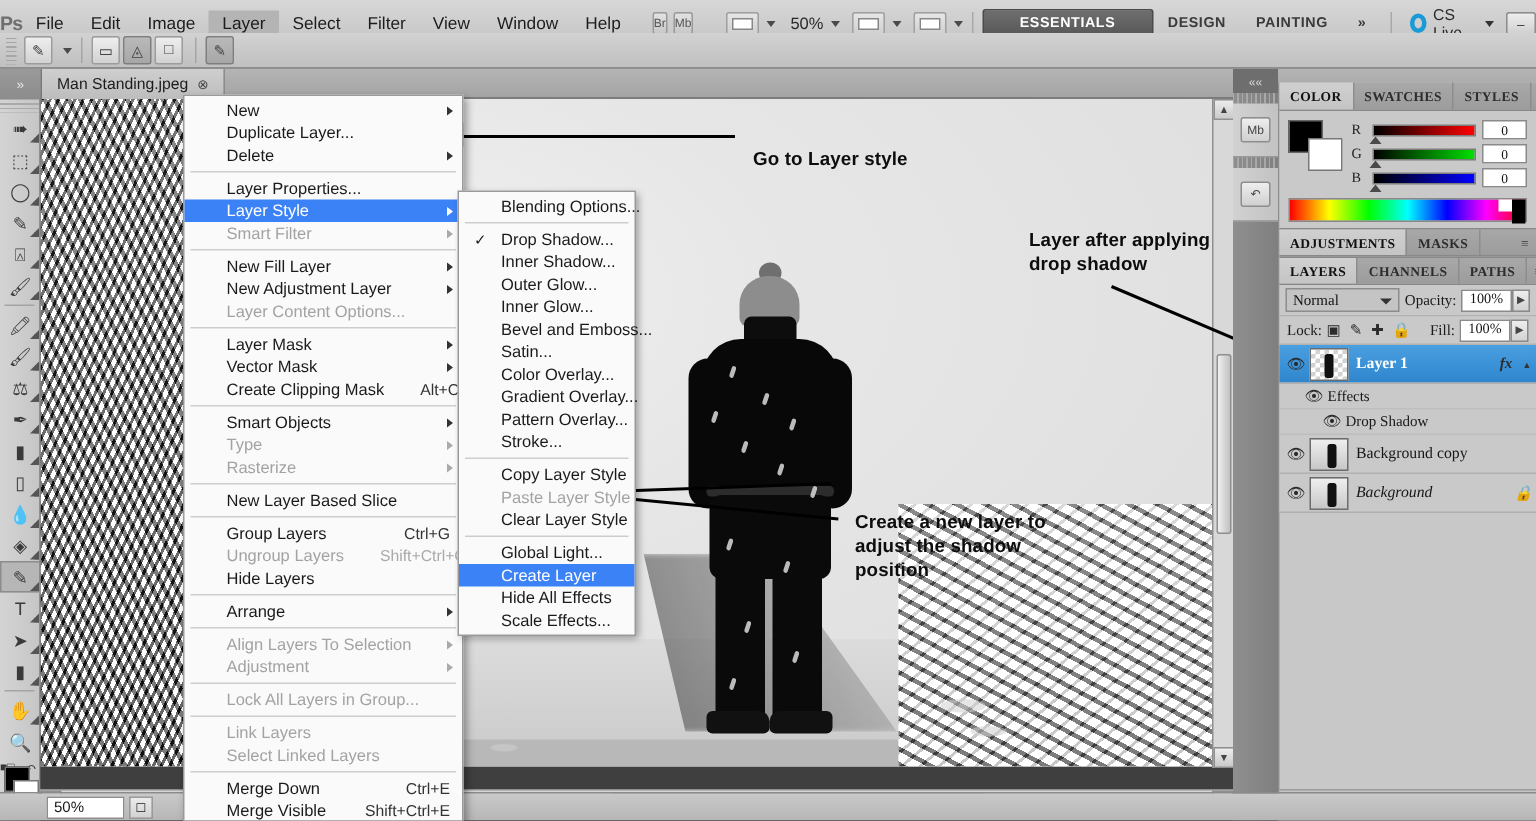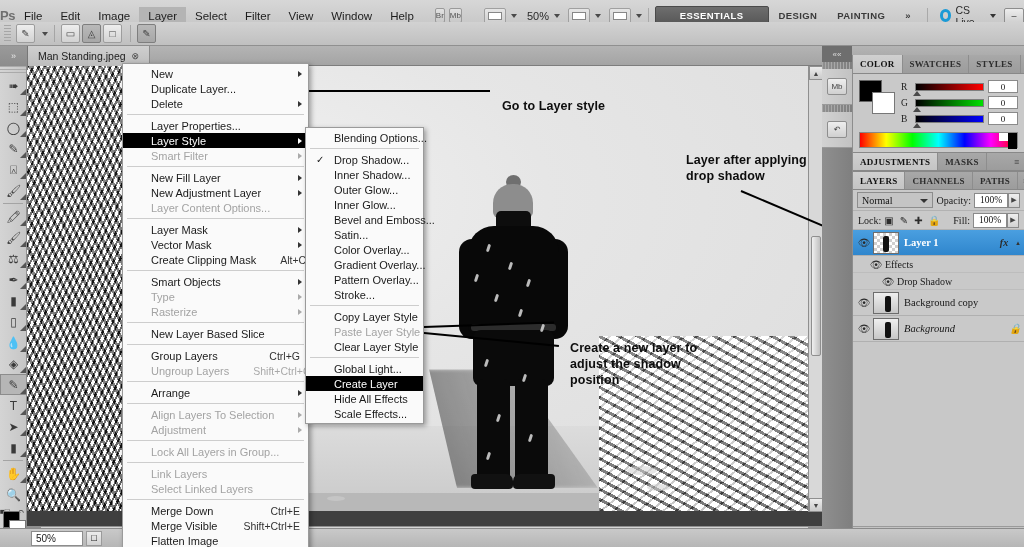--- a/index.html
+++ b/index.html
@@ -320,21 +320,21 @@
   
   .dropdown{
     position:absolute; background:#fafafa; border:1px solid #9a9a9a;
     box-shadow:2px 2px 5px rgba(0,0,0,.35); z-index:40; padding:2px 0;margin-top:45px;
   }
   .dd-item{
     height:15px; display:flex; align-items:center; padding:0 8px 0 28px;
     font-size:11px; color:#1a1a1a; position:relative; white-space:nowrap;
   }
   .dd-item.dis{ color:#a3a3a3; }
-  .dd-item.hi{ background:#000000; color:#fff; }
+  .dd-item.hi{ background:#3b82f6; color:#fff; }
   .dd-item .sc{ margin-left:auto; padding-left:24px; font-size:10.5px; color:#333;}
   .dd-item.dis .sc{ color:#a9a9a9; }
   .dd-item .arw{ position:absolute; right:6px; width:0;height:0;
     border-top:3.5px solid transparent;border-bottom:3.5px solid transparent;border-left:4px solid #333;}
   .dd-item.hi .arw{ border-left-color:#fff; }
   .dd-item .chk{ position:absolute; left:10px; font-size:10px; }
   .dd-sep{ height:1px; background:#cdcdcd; margin:3px 4px; }
 </style>
 </head>
 <body>
@@ -583,20 +583,23 @@
       </div>
     <div class="dd-sep"></div>
     <div class="dd-item">
         <span>Group Layers</span>
         <span class="sc">Ctrl+G</span>
       </div>
     <div class="dd-item dis">
         <span>Ungroup Layers</span>
         <span class="sc">Shift+Ctrl+G</span>
       </div>
+    <div class="dd-item">
+        <span>Hide Layers</span>
+      </div>
     <div class="dd-sep"></div>
     <div class="dd-item">
         <span>Arrange</span>
         <span class="arw"></span>
       </div>
     <div class="dd-sep"></div>
     <div class="dd-item dis">
         <span>Align Layers To Selection</span>
         <span class="arw" style="border-left-color:#aaa"></span>
       </div>

